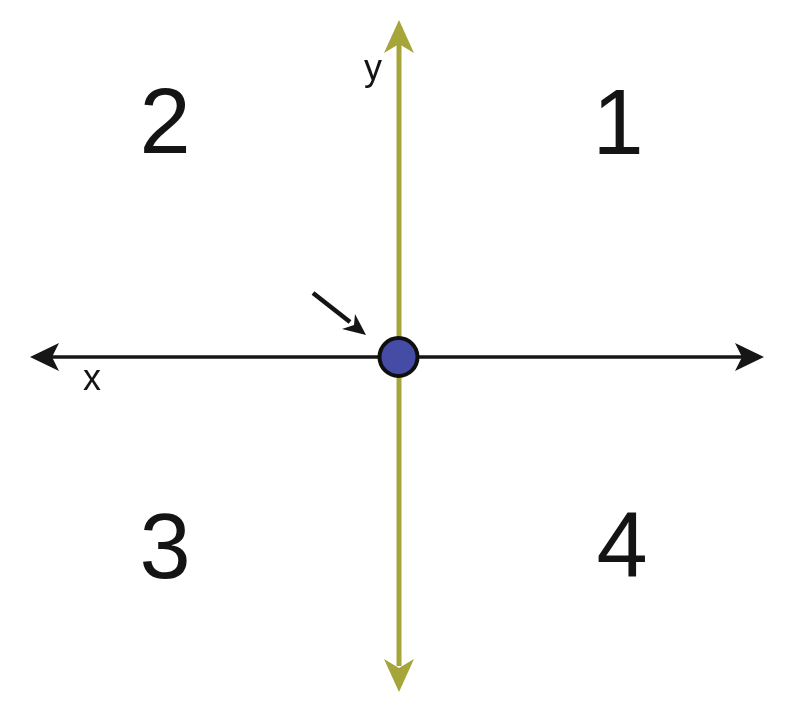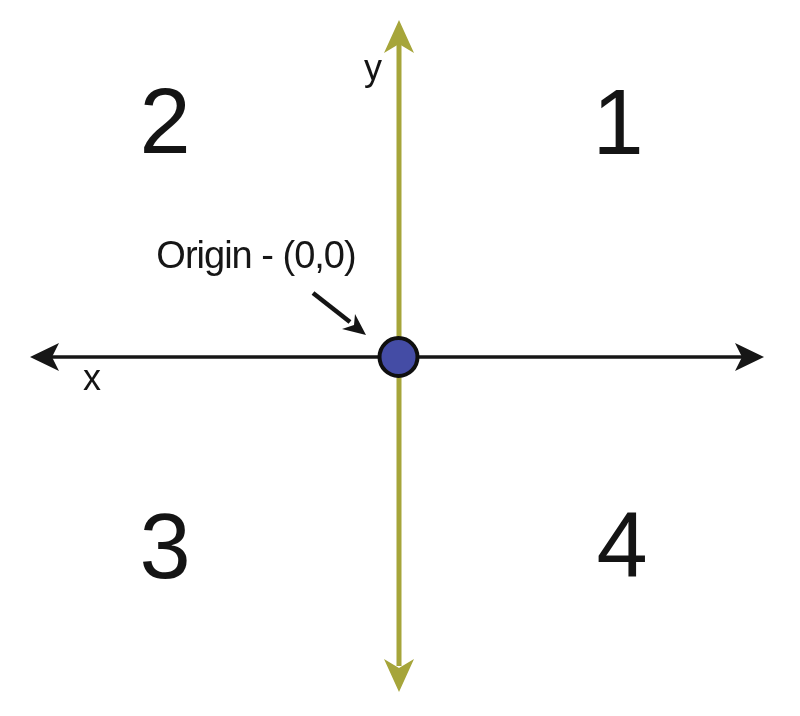--- a/index.html
+++ b/index.html
@@ -75,15 +75,14 @@
   </svg>
 
   <div class="label quad-num" style="left:165px; top:121px;">2</div>
   <div class="label quad-num" style="left:618px; top:122px;">1</div>
   <div class="label quad-num" style="left:165px; top:546px;">3</div>
   <div class="label quad-num" style="left:622px; top:544px;">4</div>
 
   <div class="label axis-label" style="left:373px; top:68px;">y</div>
   <div class="label axis-label" style="left:92px; top:378px;">x</div>
 
-  <div class="label origin-label" style="left:256px; top:255px;">Origin - (0,0)</div>
 
 </div>
 
 </body></html>

